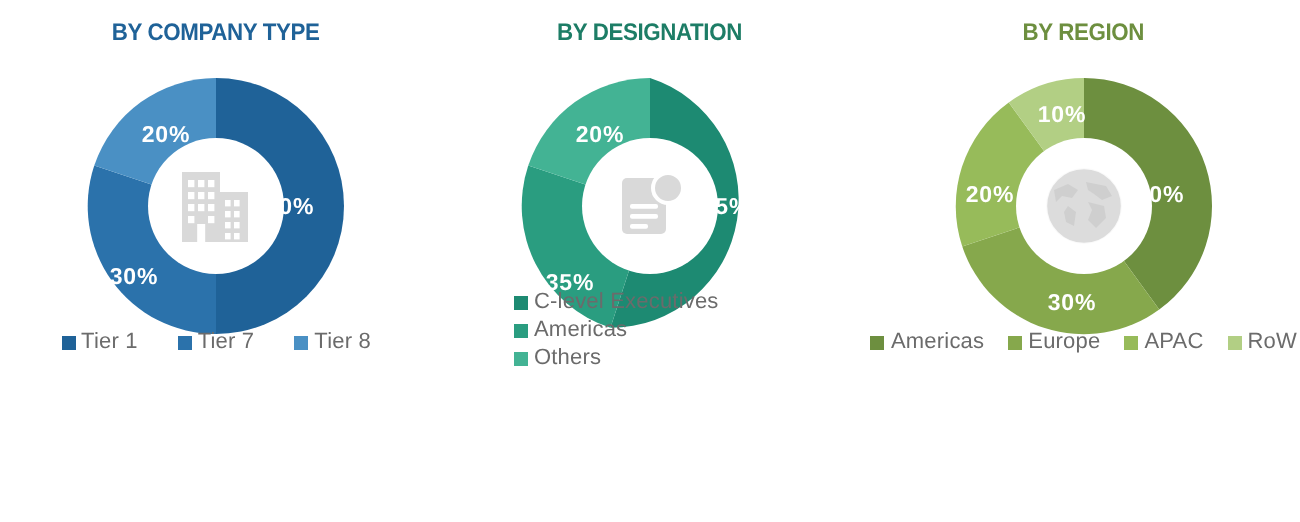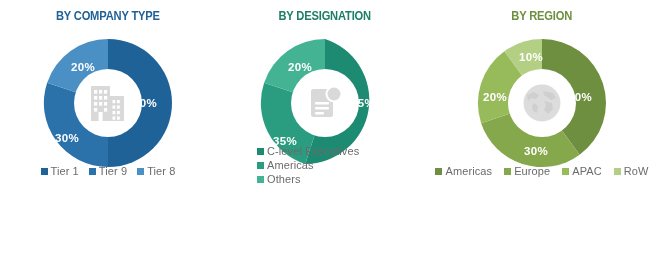--- a/index.html
+++ b/index.html
@@ -53,21 +53,21 @@
   .legend{
     position:absolute;
     bottom:22px;
     left:0;right:0;
     display:flex;
     flex-wrap:wrap;
     justify-content:center;
     align-items:center;
     text-align:right;
   }
-  .legend.row{gap:10px;}
+  .legend.row{gap:20px;}
   .legend.stack{
     flex-direction:column;
     align-items:flex-start;
     gap:2px;
     padding-left:40px;
     bottom:14px;
   }
   .legend-item{
     display:flex;
     align-items:center;
@@ -150,21 +150,21 @@
       </div>
     </div>
 
     <div class="legend row">
       <div class="legend-item">
         <span class="legend-swatch" style="background:#1f6298;"></span>
         <span class="legend-text">Tier 1</span>
       </div>
       <div class="legend-item">
         <span class="legend-swatch" style="background:#2b72ab;"></span>
-        <span class="legend-text">Tier 9</span>
+        <span class="legend-text">Tier 7</span>
       </div>
       <div class="legend-item">
         <span class="legend-swatch" style="background:#4a90c4;"></span>
         <span class="legend-text">Tier 8</span>
       </div>
     </div>
   </div>
 
   <div class="panel">
     <div class="panel-title" style="color:#1d7d66;">BY DESIGNATION</div>

